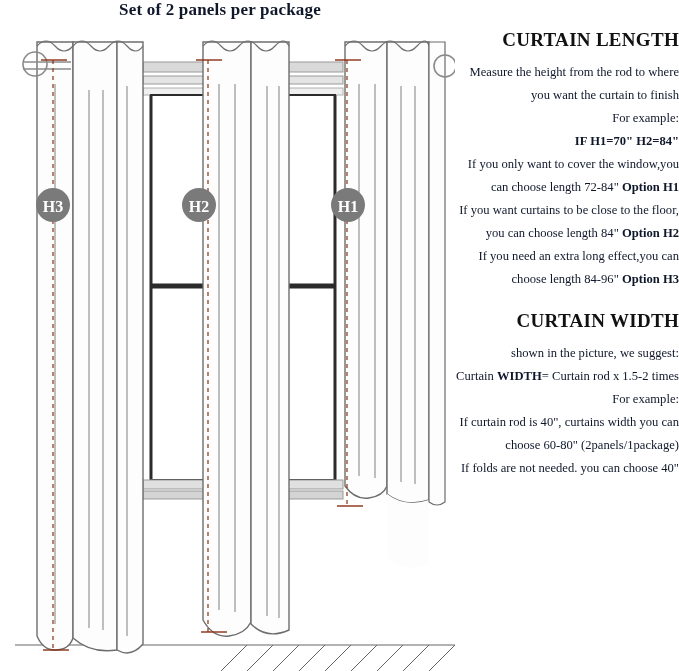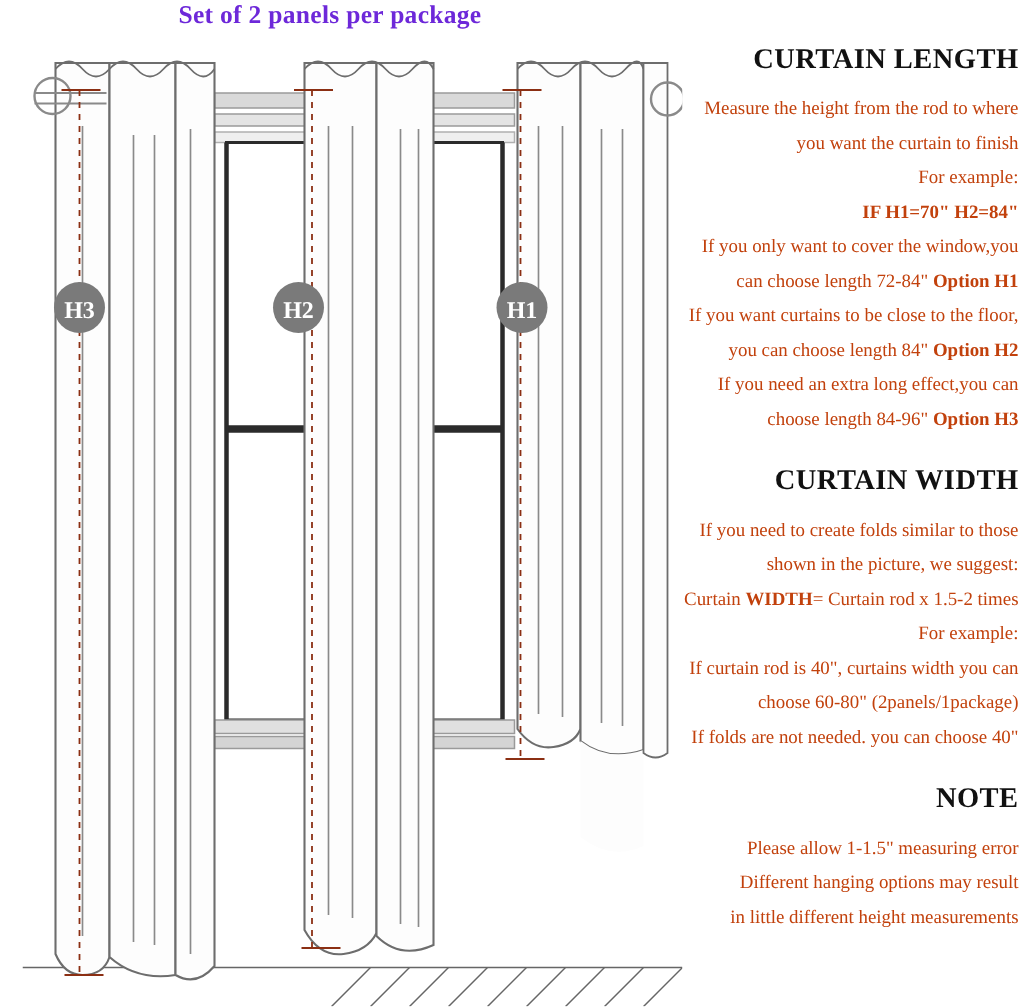--- a/index.html
+++ b/index.html
@@ -24,21 +24,21 @@
   
   .title {
     position: absolute;
     left: 0;
     top: 0;
     width: 440px;
     text-align: center;
     font-family: "Liberation Serif", serif;
     font-weight: bold;
     font-size: 17px;
-    color: #6d28d9;
+    color: #0f172a;
     letter-spacing: 0.2px;
   }
 
   
   .illus {
     position: absolute;
     left: 0;
     top: 24px;
     width: 440px;
     height: 647px;
@@ -63,21 +63,21 @@
     color: #111111;
     letter-spacing: 0.3px;
     margin: 0 0 10px 0;
     line-height: 1.1;
   }
   .heading.note { font-size: 19px; }
   .para {
     font-family: "Liberation Serif", serif;
     font-size: 12.6px;
     line-height: 23px;
-    color: #c2410c;
+    color: #0f172a;
     margin: 0;
   }
   .para b { font-weight: bold; }
   .block { margin-bottom: 0; }
   .gap-1 { height: 20px; }
   .gap-2 { height: 20px; }
 </style>
 </head>
 <body>
 
@@ -203,35 +203,26 @@
         <div><span>If you need an extra long effect,you can</span></div>
         <div><span>choose length 84-96" </span><b>Option H3</b></div>
       </div>
     </div>
 
     <div class="gap-1"></div>
 
     <div class="block">
       <div class="heading">CURTAIN WIDTH</div>
       <div class="para">
-        <div><span>If you need to create folds similar to those</span></div>
         <div><span>shown in the picture, we suggest:</span></div>
         <div><span>Curtain </span><b>WIDTH</b><span>= Curtain rod x 1.5-2 times</span></div>
         <div><span>For example:</span></div>
         <div><span>If curtain rod is 40", curtains width you can</span></div>
         <div><span>choose 60-80" (2panels/1package)</span></div>
         <div><span>If folds are not needed. you can choose 40"</span></div>
       </div>
     </div>
 
     <div class="gap-2"></div>
 
-    <div class="block">
-      <div class="heading note">NOTE</div>
-      <div class="para">
-        <div><span>Please allow 1-1.5" measuring error</span></div>
-        <div><span>Different hanging options may result</span></div>
-        <div><span>in little different height measurements</span></div>
-      </div>
-    </div>
 
   </div>
 </div>
 
 </body></html>

